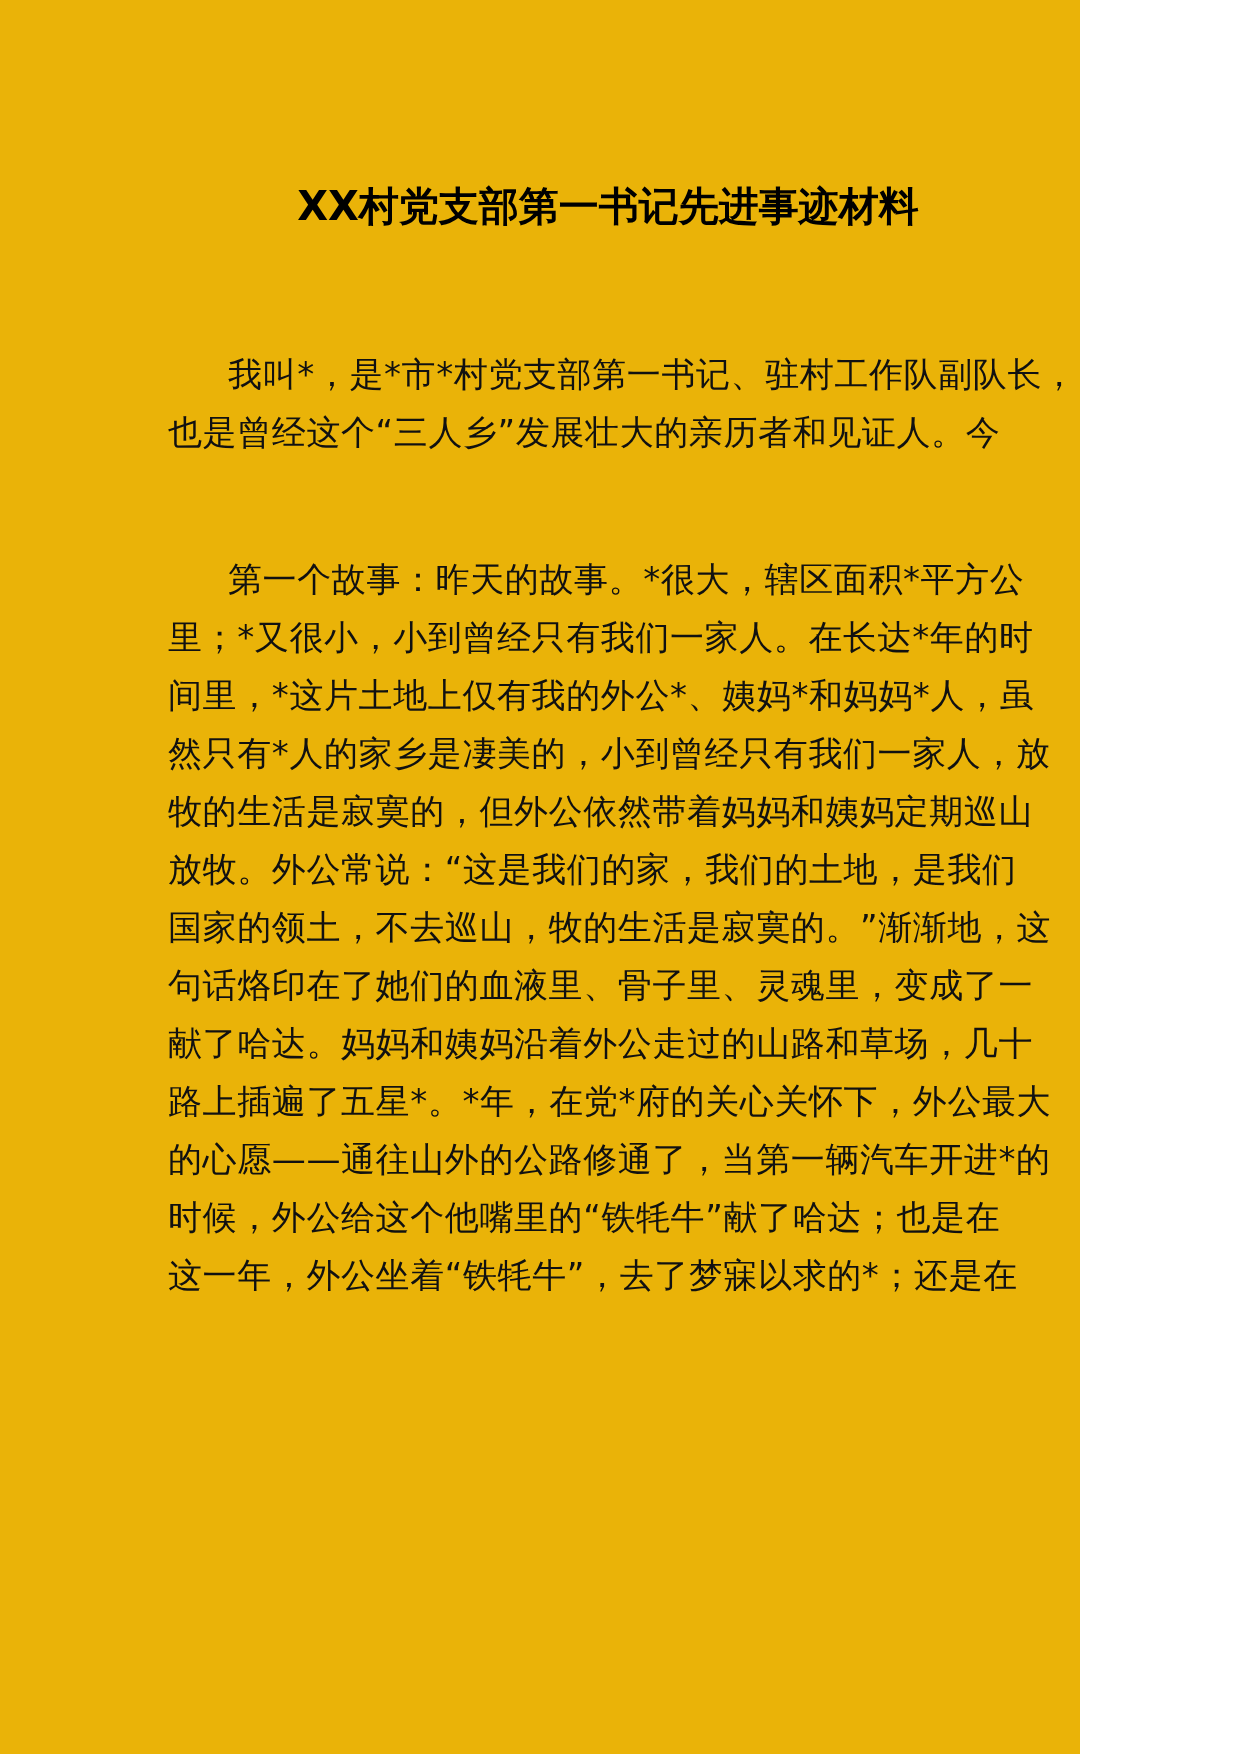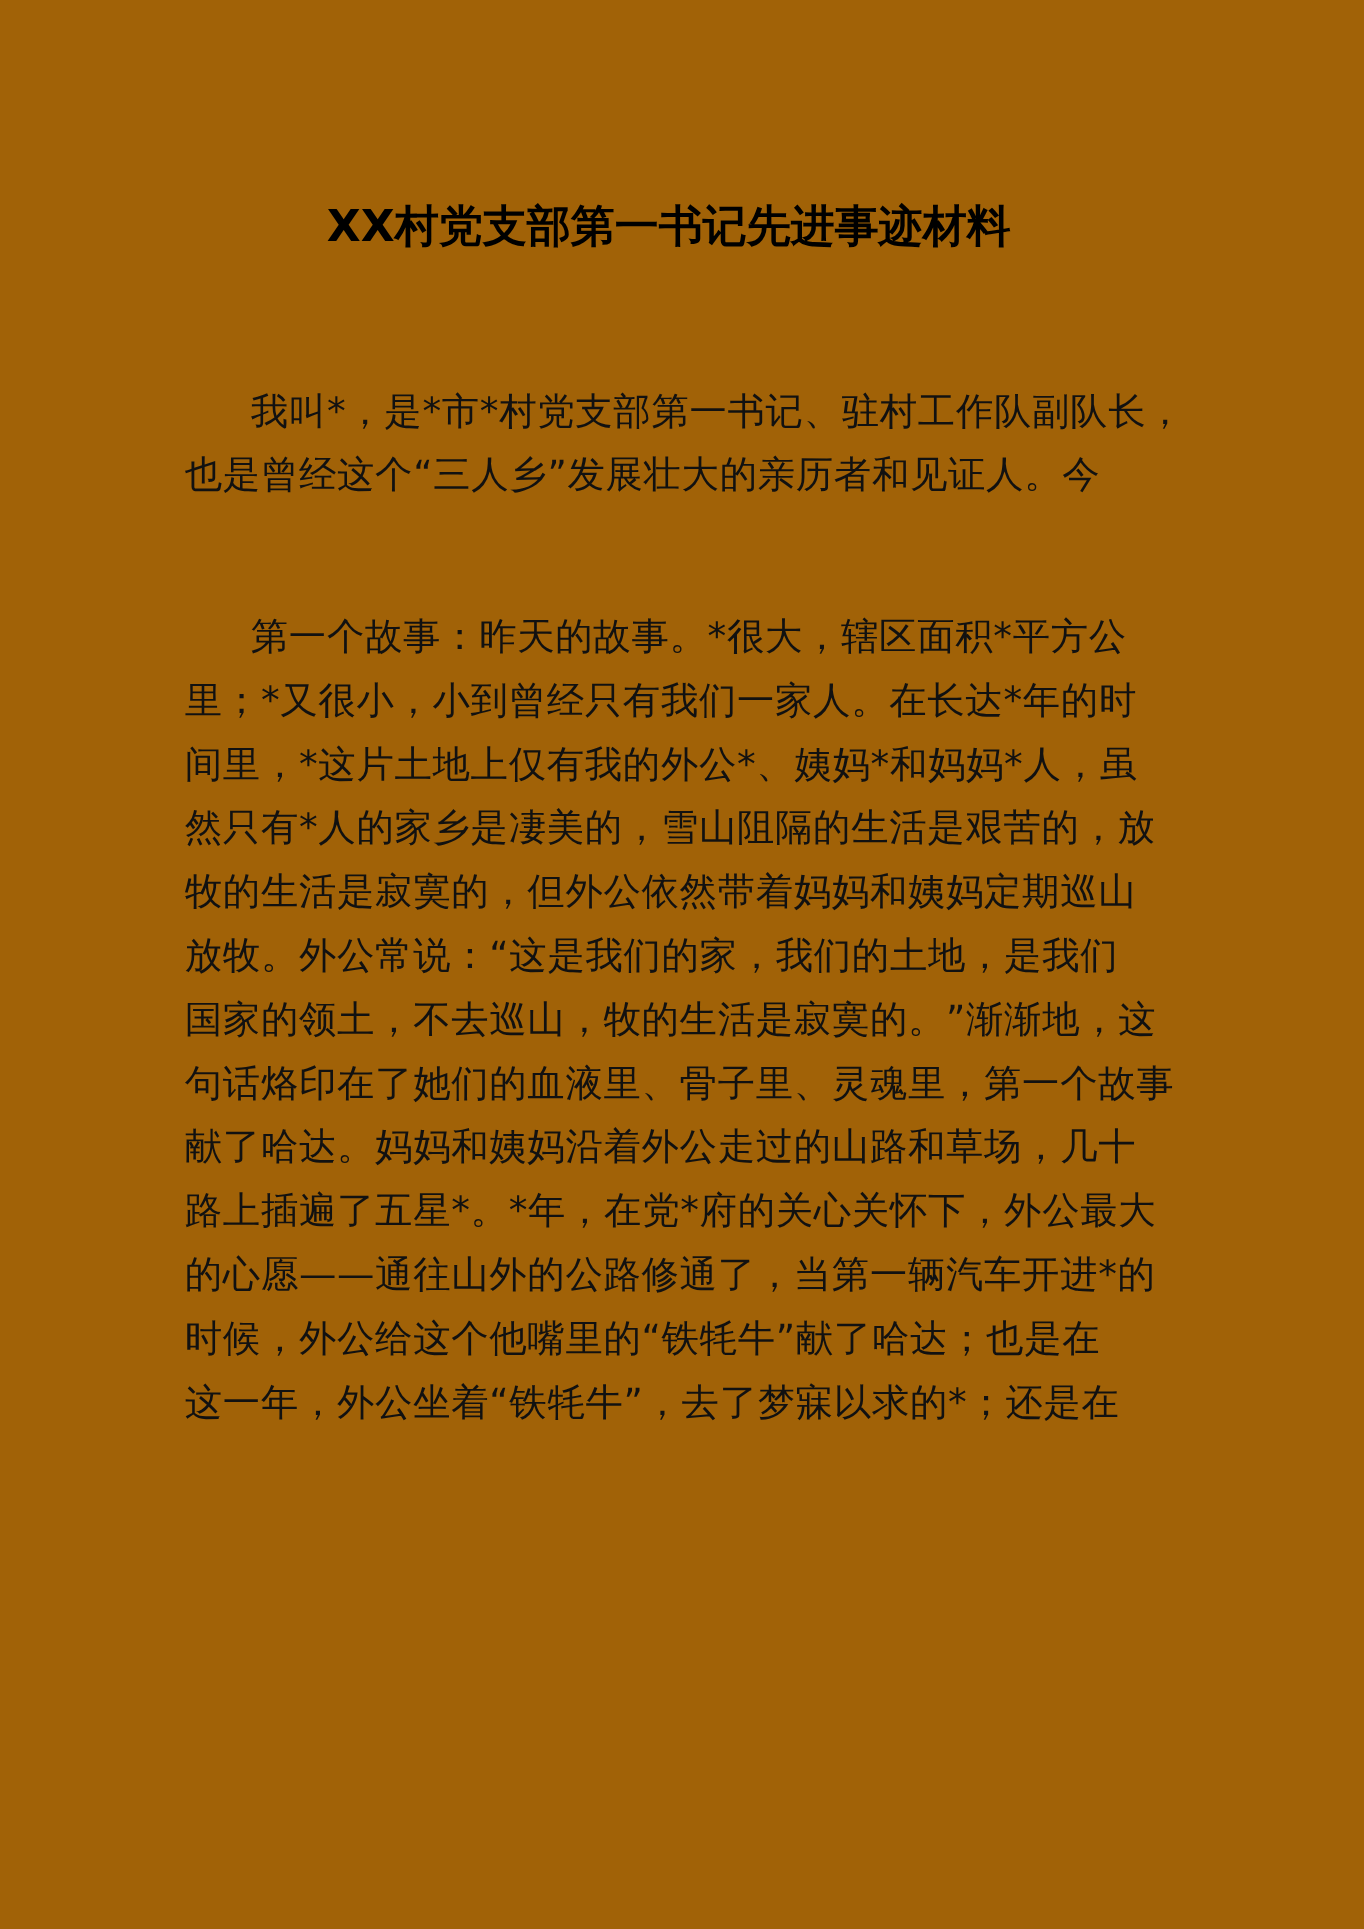--- a/index.html
+++ b/index.html
@@ -12,23 +12,23 @@
       height: 1754px;
       position: relative;
       overflow: hidden;
       font-family: "DejaVu Sans", "Liberation Sans", sans-serif;
       color: #111111;
     }
     .page {
       position: absolute;
       left: 0;
       top: 0;
-      width: 1240px;
+      width: 1080px;
       height: 1754px;
-      background: #a16207;
+      background: #eab308;
     }
     .title {
       position: absolute;
       left: 0;
       top: 178px;
       width: 1240px;
       text-align: center;
       font-size: 40px;
       font-weight: bold;
       line-height: 56px;
@@ -63,24 +63,24 @@
 
   <div class="para" id="para-1">
     <div class="line first">我叫*，是*市*村党支部第一书记、驻村工作队副队长，</div>
     <div class="line">也是曾经这个“三人乡”发展壮大的亲历者和见证人。今</div>
   </div>
 
   <div class="para" id="para-2">
     <div class="line first">第一个故事：昨天的故事。*很大，辖区面积*平方公</div>
     <div class="line">里；*又很小，小到曾经只有我们一家人。在长达*年的时</div>
     <div class="line">间里，*这片土地上仅有我的外公*、姨妈*和妈妈*人，虽</div>
-    <div class="line">然只有*人的家乡是凄美的，雪山阻隔的生活是艰苦的，放</div>
+    <div class="line">然只有*人的家乡是凄美的，小到曾经只有我们一家人，放</div>
     <div class="line">牧的生活是寂寞的，但外公依然带着妈妈和姨妈定期巡山</div>
     <div class="line">放牧。外公常说：“这是我们的家，我们的土地，是我们</div>
     <div class="line">国家的领土，不去巡山，牧的生活是寂寞的。”渐渐地，这</div>
-    <div class="line">句话烙印在了她们的血液里、骨子里、灵魂里，第一个故事</div>
+    <div class="line">句话烙印在了她们的血液里、骨子里、灵魂里，变成了一</div>
     <div class="line">献了哈达。妈妈和姨妈沿着外公走过的山路和草场，几十</div>
     <div class="line">路上插遍了五星*。*年，在党*府的关心关怀下，外公最大</div>
     <div class="line">的心愿——通往山外的公路修通了，当第一辆汽车开进*的</div>
     <div class="line">时候，外公给这个他嘴里的“铁牦牛”献了哈达；也是在</div>
     <div class="line">这一年，外公坐着“铁牦牛”，去了梦寐以求的*；还是在</div>
   </div>
 </div>
 
 </body></html>

